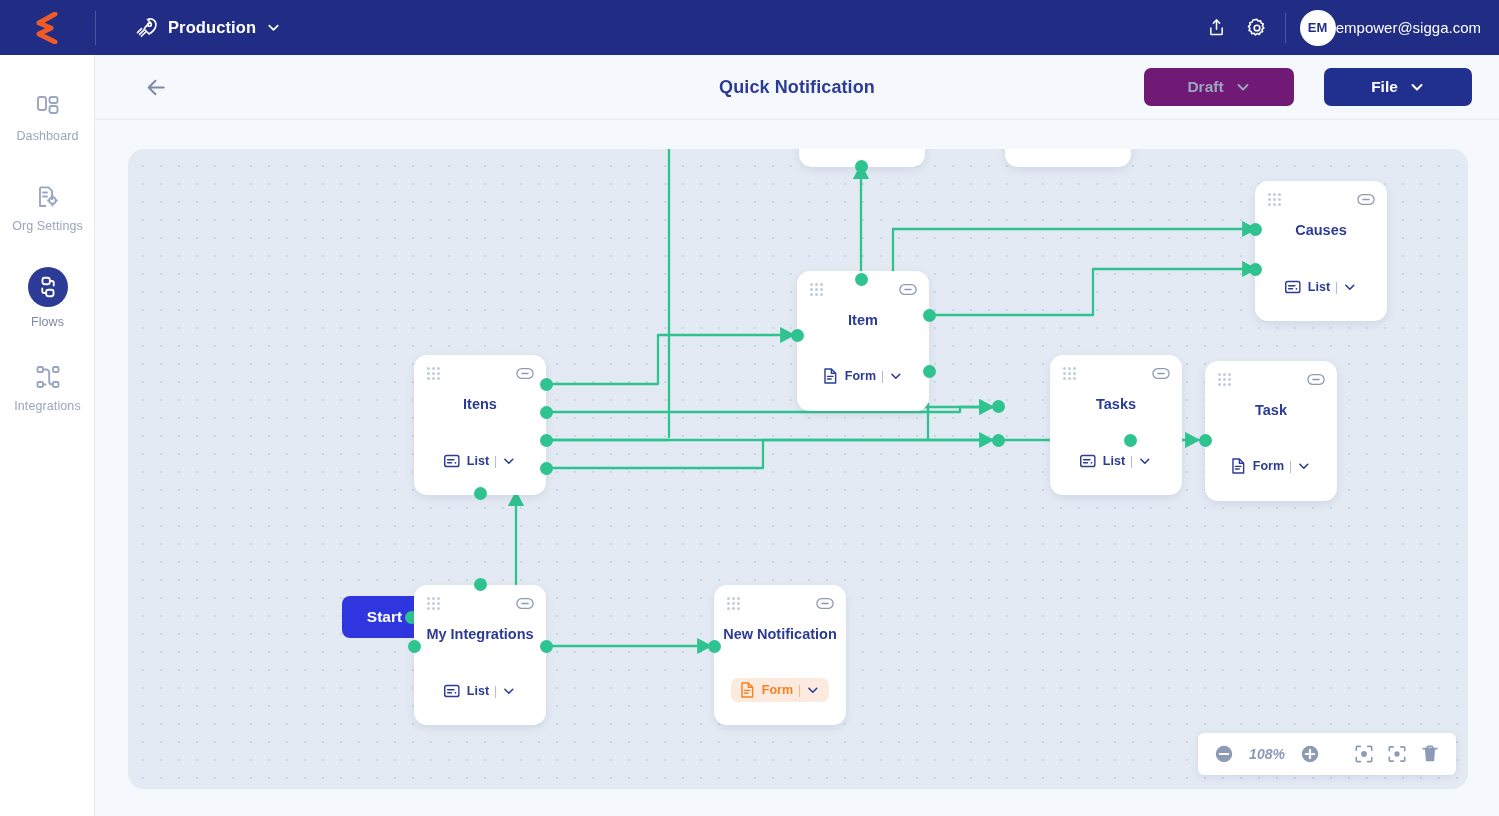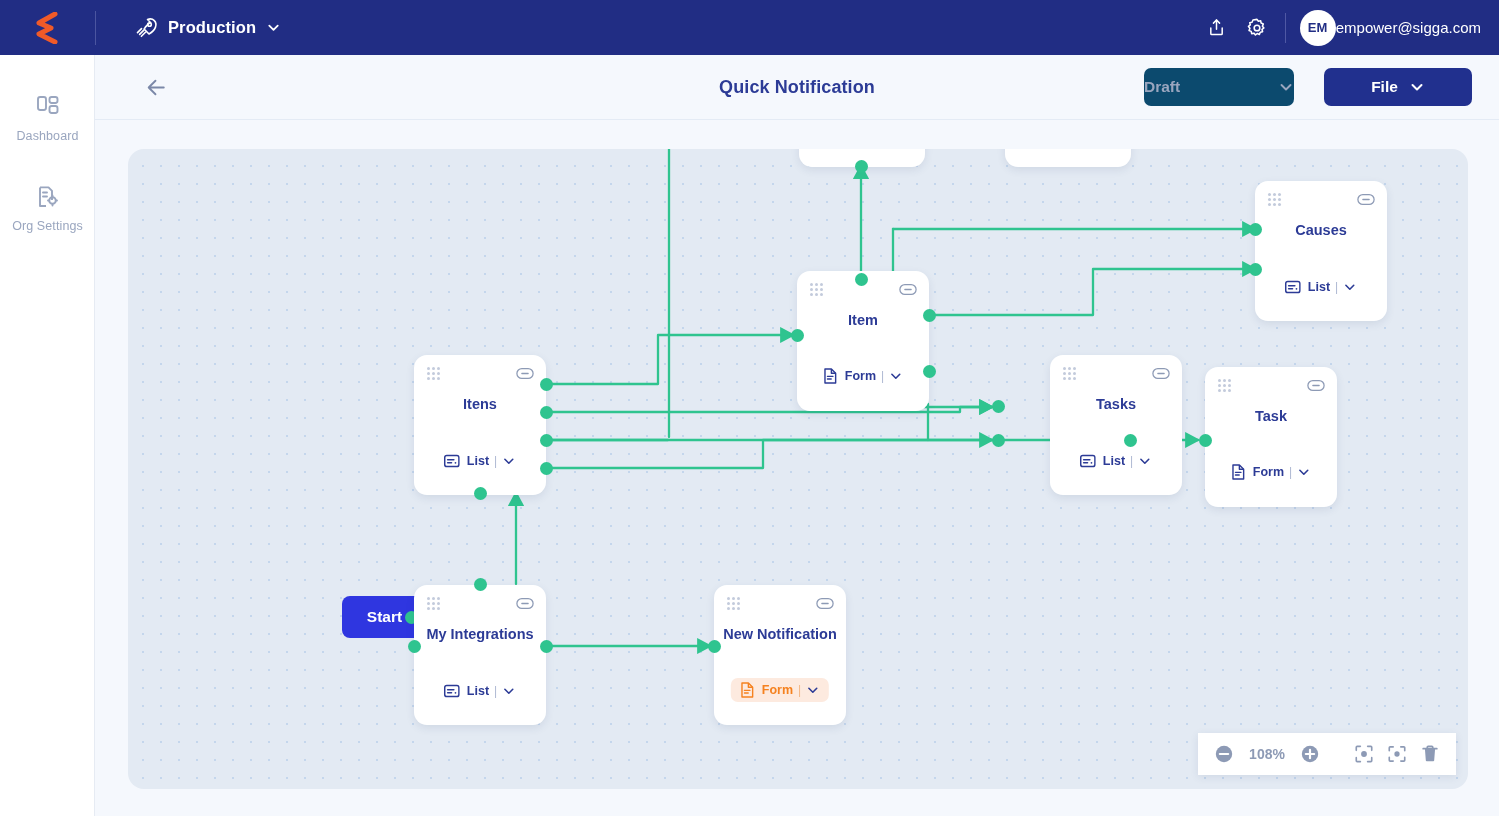--- a/index.html
+++ b/index.html
@@ -73,22 +73,22 @@
   }
   .page-title {
     position: absolute; left: 0; right: 0; text-align: center;
     font-size: 18px; font-weight: 700; color: #2c3b96; letter-spacing: .1px;
     pointer-events: none;
   }
   .subheader-right {
     position: absolute; right: 27px; display: flex; align-items: center; gap: 30px;
   }
   .draft-btn {
-    width: 150px; height: 38px; border-radius: 7px; background: #0c4a6e;
-    display: flex; align-items: center; justify-content: space-between; gap: 11px;
+    width: 150px; height: 38px; border-radius: 7px; background: #701a75;
+    display: flex; align-items: center; justify-content: center; gap: 11px;
     cursor: pointer;
   }
   .draft-btn span { color: #9aa6bf; font-size: 15.5px; font-weight: 700; }
   .file-btn {
     width: 148px; height: 38px; border-radius: 7px; background: #21308e;
     display: flex; align-items: center; justify-content: center; gap: 11px;
     cursor: pointer;
   }
   .file-btn span { color: #ffffff; font-size: 15.5px; font-weight: 700; }
 
@@ -146,23 +146,24 @@
   }
 
   .port {
     position: absolute; width: 13px; height: 13px; border-radius: 50%;
     background: #2fc48f; cursor: pointer;
   }
 
   
   .zoombar {
     position: absolute; right: 12px; bottom: 14px; height: 42px;
-    background: #ffffff; border-radius: 0; padding: 0 16px;
+    background: #ffffff; border-radius: 6px; padding: 0 16px;
     display: flex; align-items: center; gap: 13px;
     box-shadow: 0 2px 8px rgba(40,60,110,.10);
+    font-style: italic;
   }
   .zb-ico { width: 20px; height: 20px; cursor: pointer; display: block; }
   .zoom-level { font-size: 14px; font-weight: 700; color: #8d9ab5; min-width: 40px; text-align: center; }
   .zb-gap { width: 8px; }
 </style>
 </head>
 <body>
 
 <div class="app">
 
@@ -225,22 +226,46 @@
           <path d="M5 3.4h8.5l3.5 3.5V16" fill="none" stroke="#9aa6bf" stroke-width="1.9" stroke-linejoin="round"></path>
           <path d="M5 3.4V22h6" fill="none" stroke="#9aa6bf" stroke-width="1.9" stroke-linejoin="round"></path>
           <path d="M8 8.5h4 M8 12.5h4" stroke="#9aa6bf" stroke-width="1.9" stroke-linecap="round"></path>
           <circle cx="17.5" cy="16.5" r="3.3" fill="none" stroke="#9aa6bf" stroke-width="1.9"></circle>
           <path d="M17.5 11.5v1.3M17.5 20.2v1.3M13 16.5h1.2M20.8 16.5H22" stroke="#9aa6bf" stroke-width="1.9" stroke-linecap="round"></path>
         </svg>
       </span>
       <span class="nav-label">Org Settings</span>
     </div>
 
-
-
+    <div class="nav-item active">
+      <span class="nav-ico">
+        <svg width="24" height="24" viewBox="0 0 26 26">
+          <rect x="7" y="3" width="8" height="7" rx="2.4" fill="none" stroke="#fff" stroke-width="2"></rect>
+          <rect x="11" y="16" width="8" height="7" rx="2.4" fill="none" stroke="#fff" stroke-width="2"></rect>
+          <path d="M15 6.5h2.2a2 2 0 0 1 2 2v3" fill="none" stroke="#fff" stroke-width="2" stroke-linecap="round"></path>
+          <path d="M11 19.5H8.8a2 2 0 0 1-2-2v-3" fill="none" stroke="#fff" stroke-width="2" stroke-linecap="round"></path>
+        </svg>
+      </span>
+      <span class="nav-label">Flows</span>
+    </div>
+
+
+    <div class="nav-item">
+      <span class="nav-ico">
+        <svg width="26" height="26" viewBox="0 0 26 26">
+          <rect x="2.5" y="3" width="5.5" height="5" rx="1.3" fill="none" stroke="#9aa6bf" stroke-width="1.9"></rect>
+          <rect x="2.5" y="18" width="5.5" height="5" rx="1.3" fill="none" stroke="#9aa6bf" stroke-width="1.9"></rect>
+          <rect x="18" y="3" width="5.5" height="5" rx="1.3" fill="none" stroke="#9aa6bf" stroke-width="1.9"></rect>
+          <rect x="18" y="18" width="5.5" height="5" rx="1.3" fill="none" stroke="#9aa6bf" stroke-width="1.9"></rect>
+          <path d="M8 5.5h3.2a3 3 0 0 1 3 3v9a3 3 0 0 0 3 3H18" fill="none" stroke="#9aa6bf" stroke-width="1.9" stroke-linecap="round"></path>
+          <path d="M8 20.5h2.6" stroke="#9aa6bf" stroke-width="1.9" stroke-linecap="round"></path>
+        </svg>
+      </span>
+      <span class="nav-label">Integrations</span>
+    </div>
   </div>
 
   <div class="subheader">
     <div class="back-btn">
       <svg width="25" height="25" viewBox="0 0 24 24">
         <path d="M19 12H5.5M11 5.5 4.5 12 11 18.5" fill="none" stroke="#7b88a8" stroke-width="1.8" stroke-linecap="round" stroke-linejoin="round"></path>
       </svg>
     </div>
     <div class="page-title">Quick Notification</div>
 
@@ -449,21 +474,21 @@
           <span class="bsep">|</span>
           <svg width="14" height="14" viewBox="0 0 16 16">
             <path d="M3.5 6 L8 10.5 L12.5 6" fill="none" stroke="#2c3b96" stroke-width="1.8" stroke-linecap="round" stroke-linejoin="round"></path>
           </svg>
         </div>
       </div>
       <div class="port" style="left:864px; top:251px;"></div>
       <div class="port" style="left:864px; top:285px;"></div>
       <div class="port" style="left:996px; top:285px;"></div>
 
-      <div class="node" style="left:1077px; top:218px; width:132px; height:140px;">
+      <div class="node" style="left:1077px; top:212px; width:132px; height:140px;">
         <div class="node-head">
           <span class="grip">
             <i></i>
               <i></i>
               <i></i>
               <i></i>
               <i></i>
               <i></i>
               <i></i>
               <i></i>

